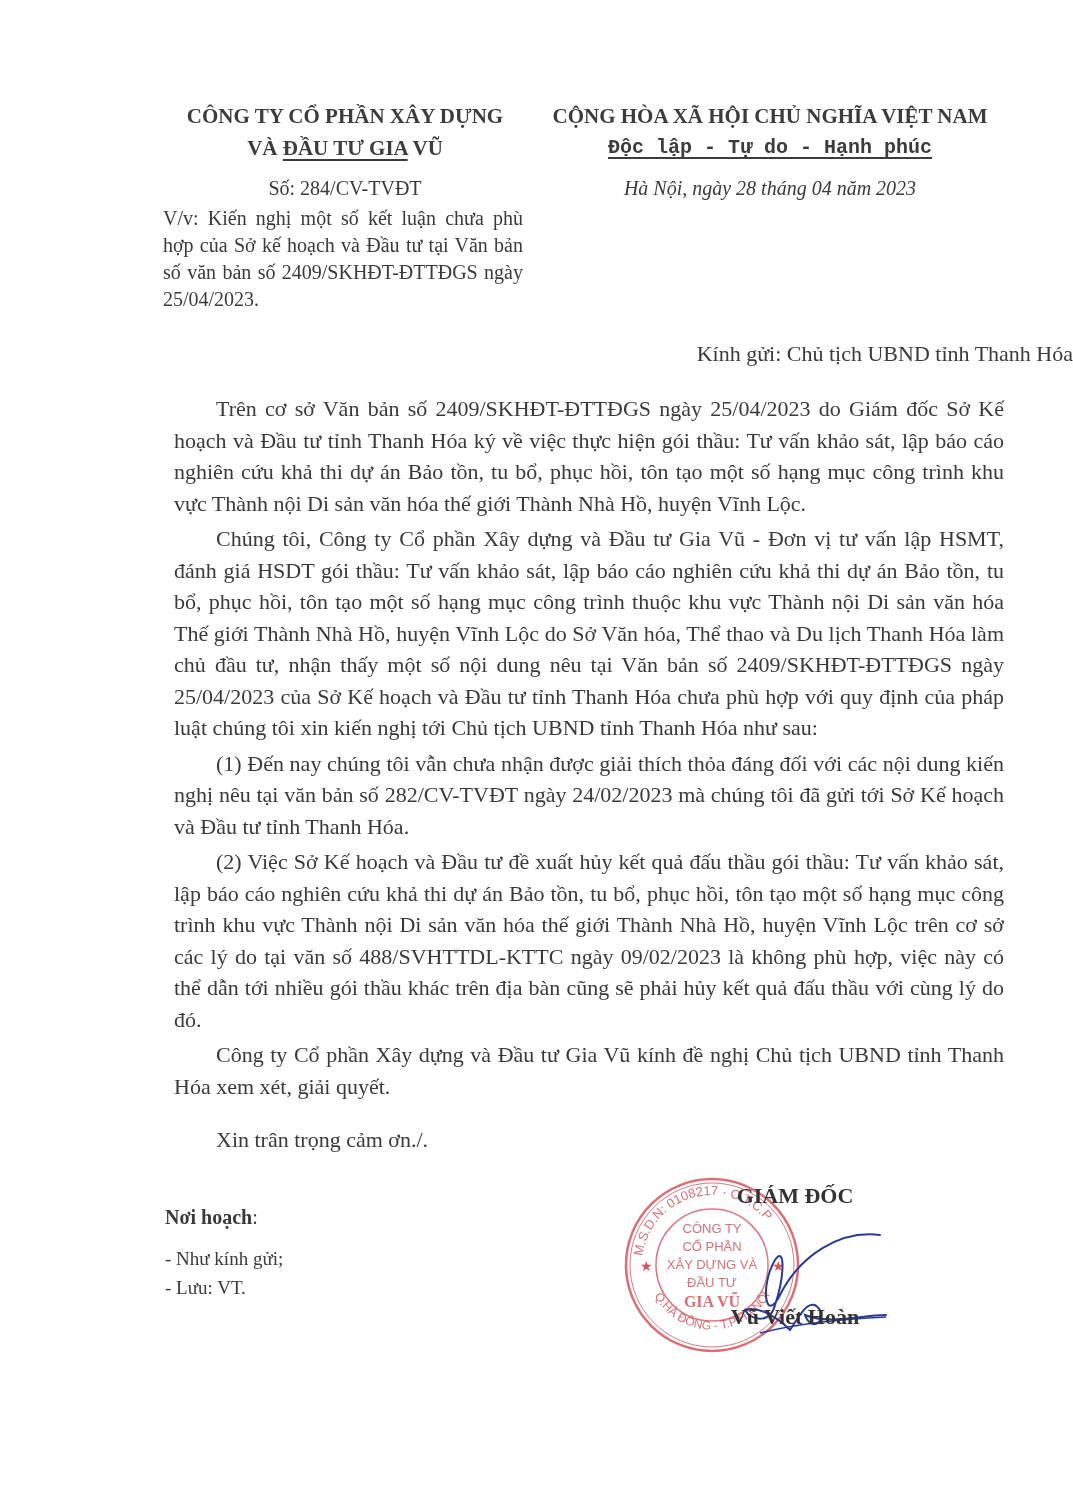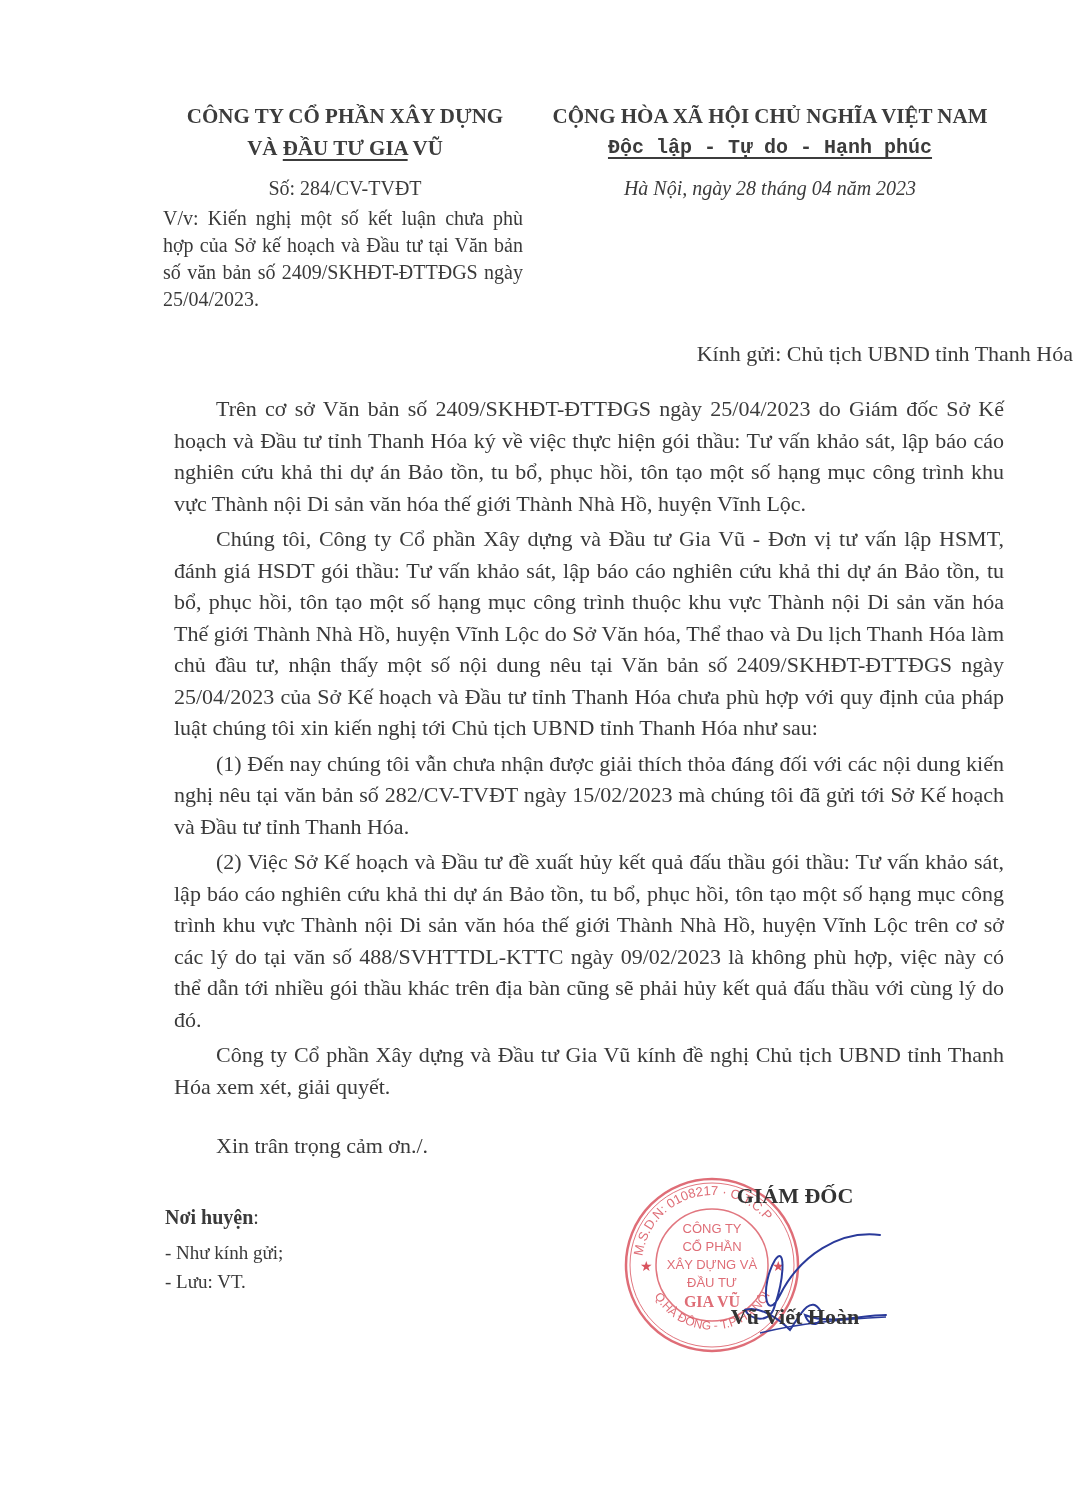--- a/index.html
+++ b/index.html
@@ -39,29 +39,29 @@
   <div class="hl">CỘNG HÒA XÃ HỘI CHỦ NGHĨA VIỆT NAM</div>
   <div class="hl" style="font-size:20px;font-family:Liberation Mono, monospace;"><span class="u">Độc lập - Tự do - Hạnh phúc</span></div>
   <div class="sub" style="margin-top:9px;font-style:italic;">Hà Nội, ngày 28 tháng 04 năm 2023</div>
 </div>
 
 <div class="abs kg">Kính gửi: Chủ tịch UBND tỉnh Thanh Hóa</div>
 
 <div class="abs body" style="top:393px;">
   <p>Trên cơ sở Văn bản số 2409/SKHĐT-ĐTTĐGS ngày 25/04/2023 do Giám đốc Sở Kế hoạch và Đầu tư tỉnh Thanh Hóa ký về việc thực hiện gói thầu: Tư vấn khảo sát, lập báo cáo nghiên cứu khả thi dự án Bảo tồn, tu bổ, phục hồi, tôn tạo một số hạng mục công trình khu vực Thành nội Di sản văn hóa thế giới Thành Nhà Hồ, huyện Vĩnh Lộc.</p>
   <p>Chúng tôi, Công ty Cổ phần Xây dựng và Đầu tư Gia Vũ - Đơn vị tư vấn lập HSMT, đánh giá HSDT gói thầu: Tư vấn khảo sát, lập báo cáo nghiên cứu khả thi dự án Bảo tồn, tu bổ, phục hồi, tôn tạo một số hạng mục công trình thuộc khu vực Thành nội Di sản văn hóa Thế giới Thành Nhà Hồ, huyện Vĩnh Lộc do Sở Văn hóa, Thể thao và Du lịch Thanh Hóa làm chủ đầu tư, nhận thấy một số nội dung nêu tại Văn bản số 2409/SKHĐT-ĐTTĐGS ngày 25/04/2023 của Sở Kế hoạch và Đầu tư tỉnh Thanh Hóa chưa phù hợp với quy định của pháp luật chúng tôi xin kiến nghị tới Chủ tịch UBND tỉnh Thanh Hóa như sau:</p>
-  <p>(1) Đến nay chúng tôi vẫn chưa nhận được giải thích thỏa đáng đối với các nội dung kiến nghị nêu tại văn bản số 282/CV-TVĐT ngày 15/02/2023 mà chúng tôi đã gửi tới Sở Kế hoạch và Đầu tư tỉnh Thanh Hóa.</p>
+  <p>(1) Đến nay chúng tôi vẫn chưa nhận được giải thích thỏa đáng đối với các nội dung kiến nghị nêu tại văn bản số 282/CV-TVĐT ngày 24/02/2023 mà chúng tôi đã gửi tới Sở Kế hoạch và Đầu tư tỉnh Thanh Hóa.</p>
   <p>(2) Việc Sở Kế hoạch và Đầu tư đề xuất hủy kết quả đấu thầu gói thầu: Tư vấn khảo sát, lập báo cáo nghiên cứu khả thi dự án Bảo tồn, tu bổ, phục hồi, tôn tạo một số hạng mục công trình khu vực Thành nội Di sản văn hóa thế giới Thành Nhà Hồ, huyện Vĩnh Lộc trên cơ sở các lý do tại văn số 488/SVHTTDL-KTTC ngày 09/02/2023 là không phù hợp, việc này có thể dẫn tới nhiều gói thầu khác trên địa bàn cũng sẽ phải hủy kết quả đấu thầu với cùng lý do đó.</p>
   <p>Công ty Cổ phần Xây dựng và Đầu tư Gia Vũ  kính đề nghị Chủ tịch UBND tỉnh Thanh Hóa xem xét, giải quyết.</p>
-  <p style="margin-top:28px;">Xin trân trọng cảm ơn./.</p>
+  <p style="margin-top:22px;">Xin trân trọng cảm ơn./.</p>
 </div>
 
 <div class="abs noi">
-  <div style="font-size:20px;"><span class="bold">Nơi huyện</span><span>:</span></div>
-  <div style="margin-top:6px;font-family:Liberation Serif, serif;">- Như kính gửi;</div>
+  <div style="font-size:20px;"><span class="bold">Nơi hoạch</span><span>:</span></div>
+  <div style="margin-top:12px;font-family:Liberation Serif, serif;">- Như kính gửi;</div>
   <div>- Lưu: VT.</div>
 </div>
 
 <svg class="abs stamp" viewBox="0 0 180 180">
   <defs>
     <path id="arcTop" d="M 20 90 A 70 70 0 0 1 160 90"></path>
     <path id="arcBot" d="M 25 100 A 66 66 0 0 0 155 100"></path>
   </defs>
   <circle cx="90" cy="90" r="86" fill="none" stroke="#d9545f" stroke-width="2.5" opacity="0.85"></circle>
   <circle cx="90" cy="90" r="82" fill="none" stroke="#d9545f" stroke-width="1" opacity="0.8"></circle>

